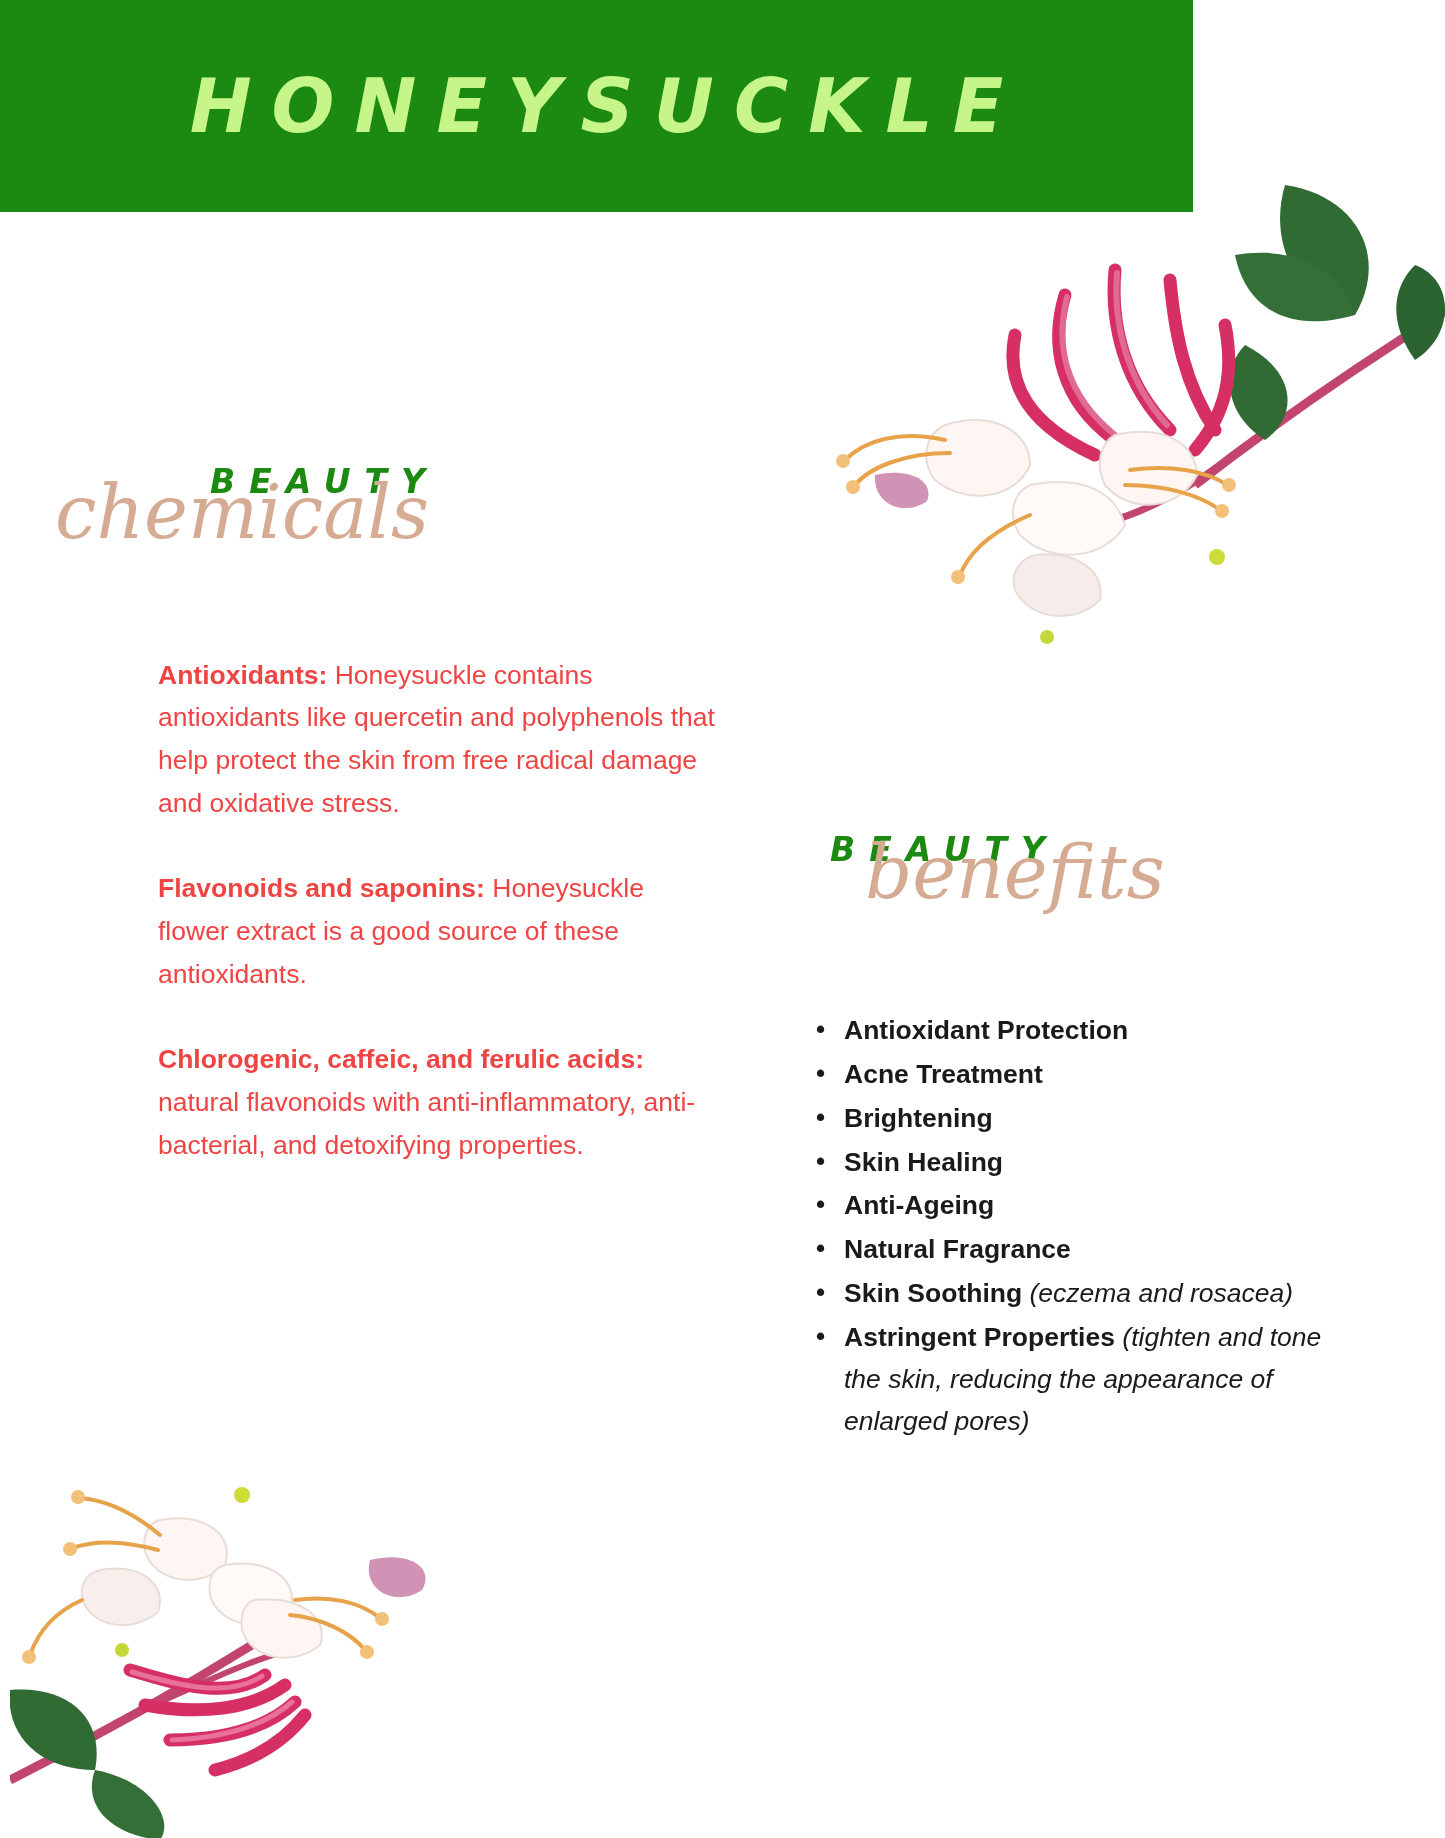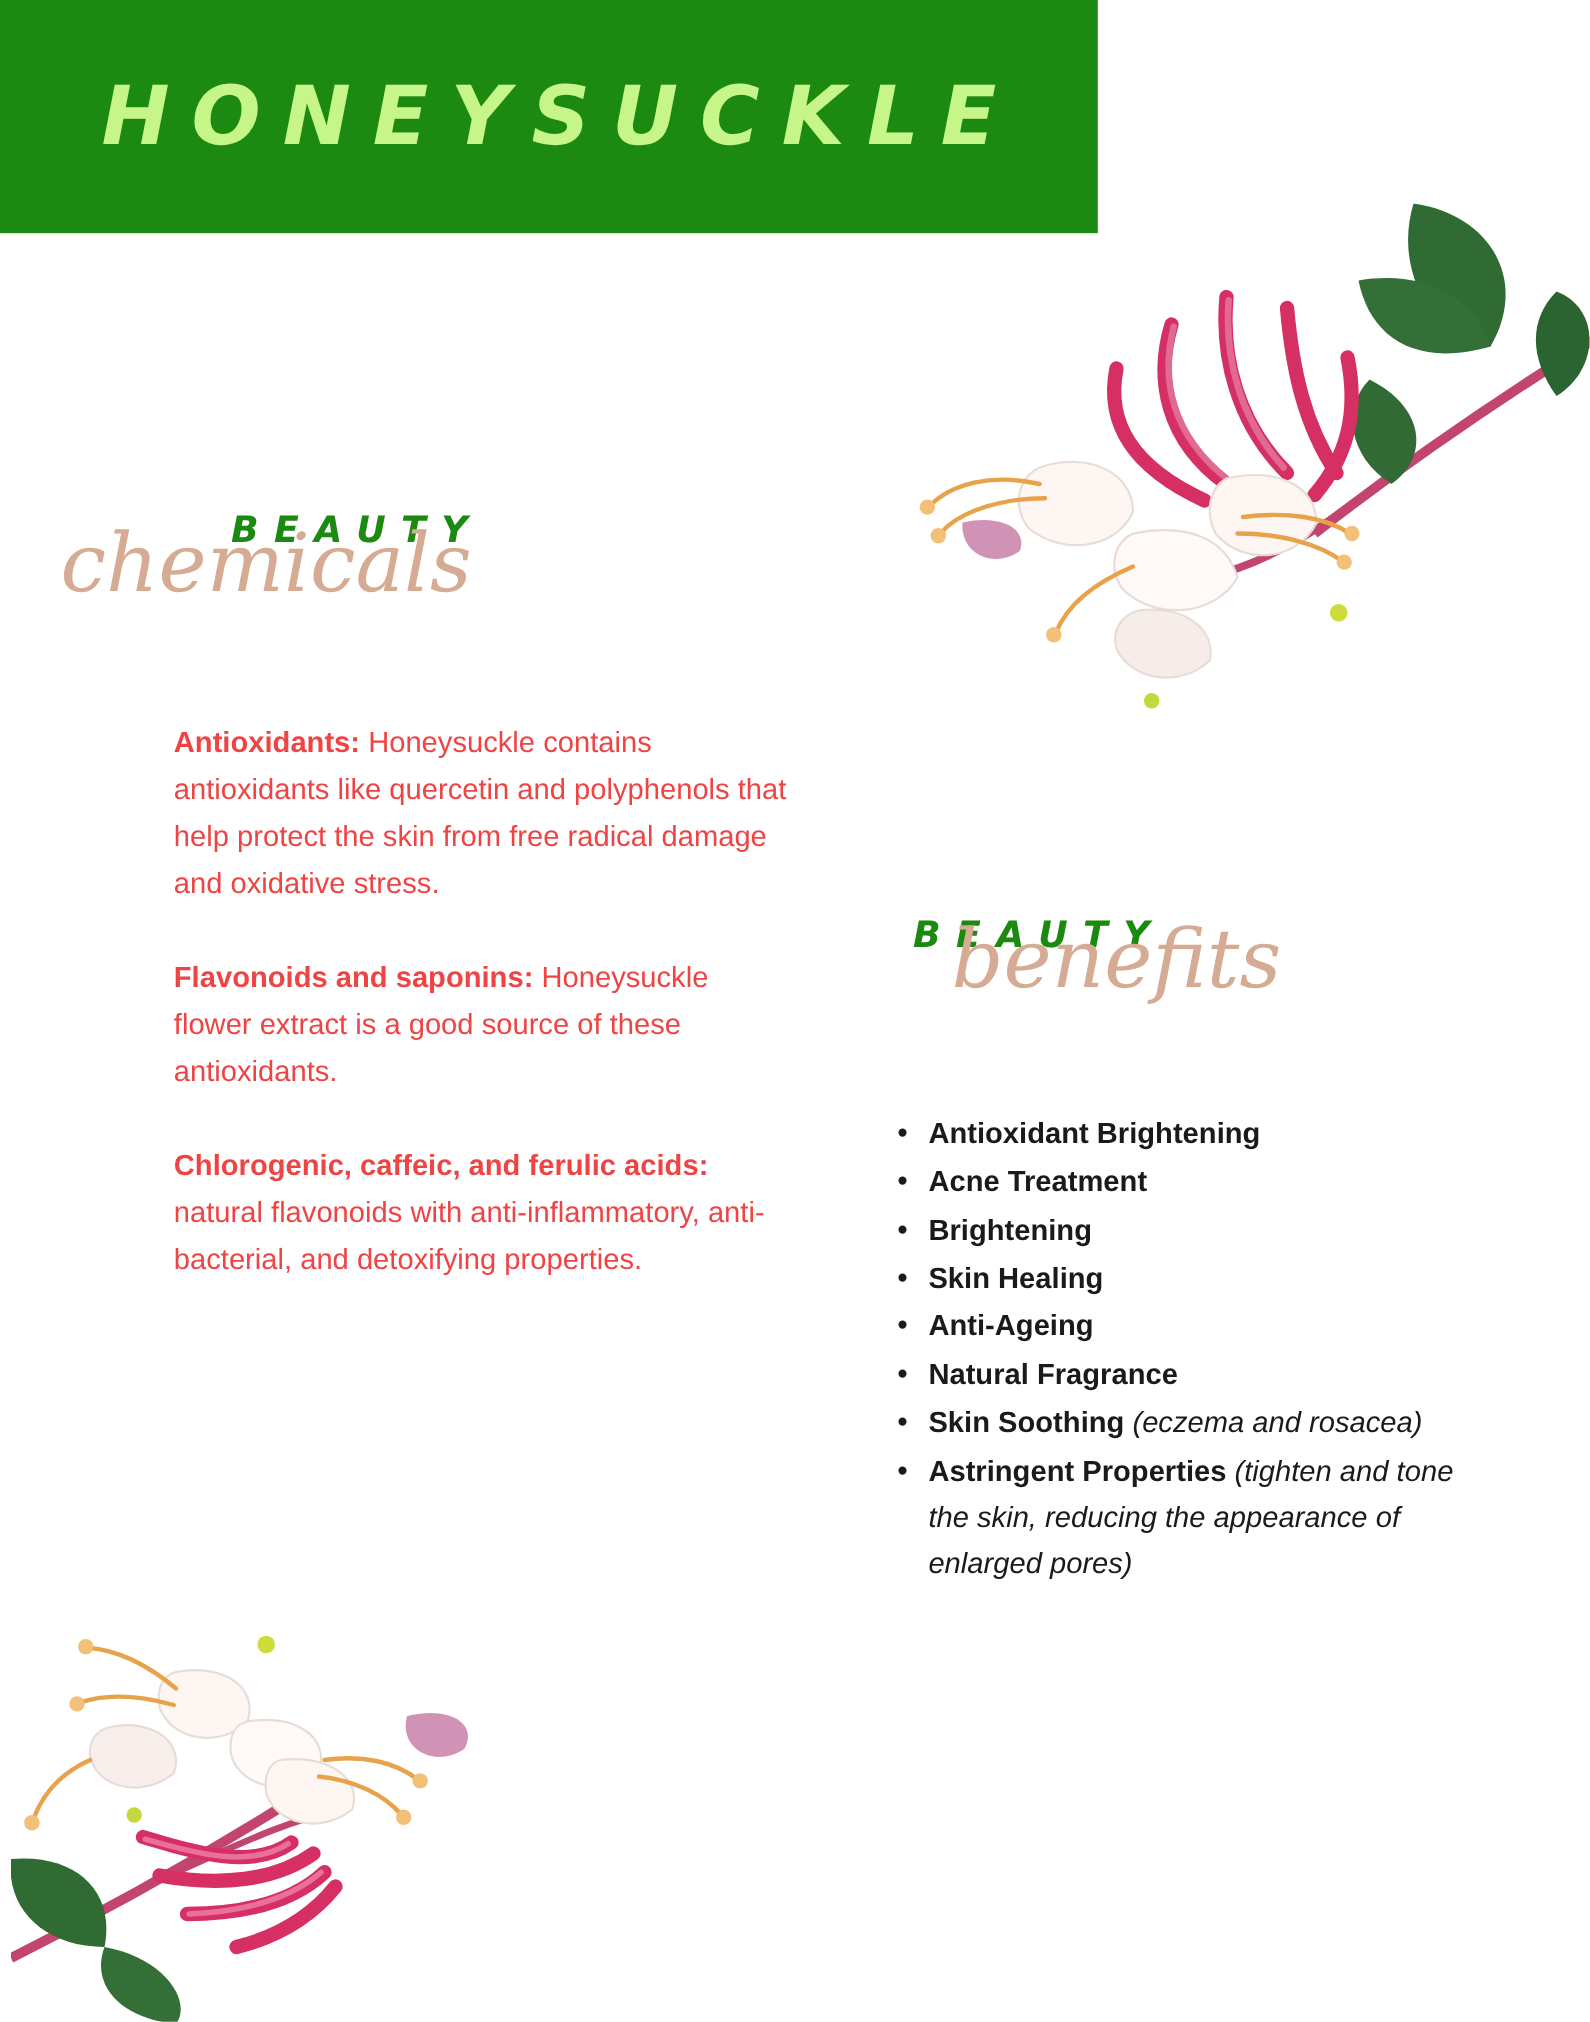--- a/index.html
+++ b/index.html
@@ -15,21 +15,21 @@
     overflow: hidden;
     font-family: "Liberation Sans", sans-serif;
     color: #1a1a1a;
   }
 
   
   .header-banner {
     position: absolute;
     left: 0;
     top: 0;
-    width: 998px;
+    width: 1193px;
     height: 212px;
     background: #1c8a10;
     display: flex;
     align-items: center;
     justify-content: center;
   }
   .header-title {
     font-family: "DejaVu Sans", sans-serif;
     font-style: italic;
     font-weight: bold;
@@ -193,21 +193,21 @@
     <span class="chem-term">Chlorogenic, caffeic, and ferulic acids:</span><span> natural flavonoids with anti-inflammatory, anti-bacterial, and detoxifying properties.</span>
   </p>
 </div>
 
 <div class="section-heading" id="heading-benefits">
   <div class="heading-beauty">BEAUTY</div>
   <div class="heading-script">benefits</div>
 </div>
 
 <ul class="benefits-list">
-  <li><span>Antioxidant Brightening</span><span class="benefit-note"></span></li>
+  <li><span>Antioxidant Protection</span><span class="benefit-note"></span></li>
   <li><span>Acne Treatment</span><span class="benefit-note"></span></li>
   <li><span>Brightening</span><span class="benefit-note"></span></li>
   <li><span>Skin Healing</span><span class="benefit-note"></span></li>
   <li><span>Anti-Ageing</span><span class="benefit-note"></span></li>
   <li><span>Natural Fragrance</span><span class="benefit-note"></span></li>
   <li><span>Skin Soothing</span><span class="benefit-note"> (eczema and rosacea)</span></li>
   <li><span>Astringent Properties</span><span class="benefit-note"> (tighten and tone the skin, reducing the appearance of enlarged pores)</span></li>
 </ul>
 
 <div class="flower-art" id="flower-bottom">

